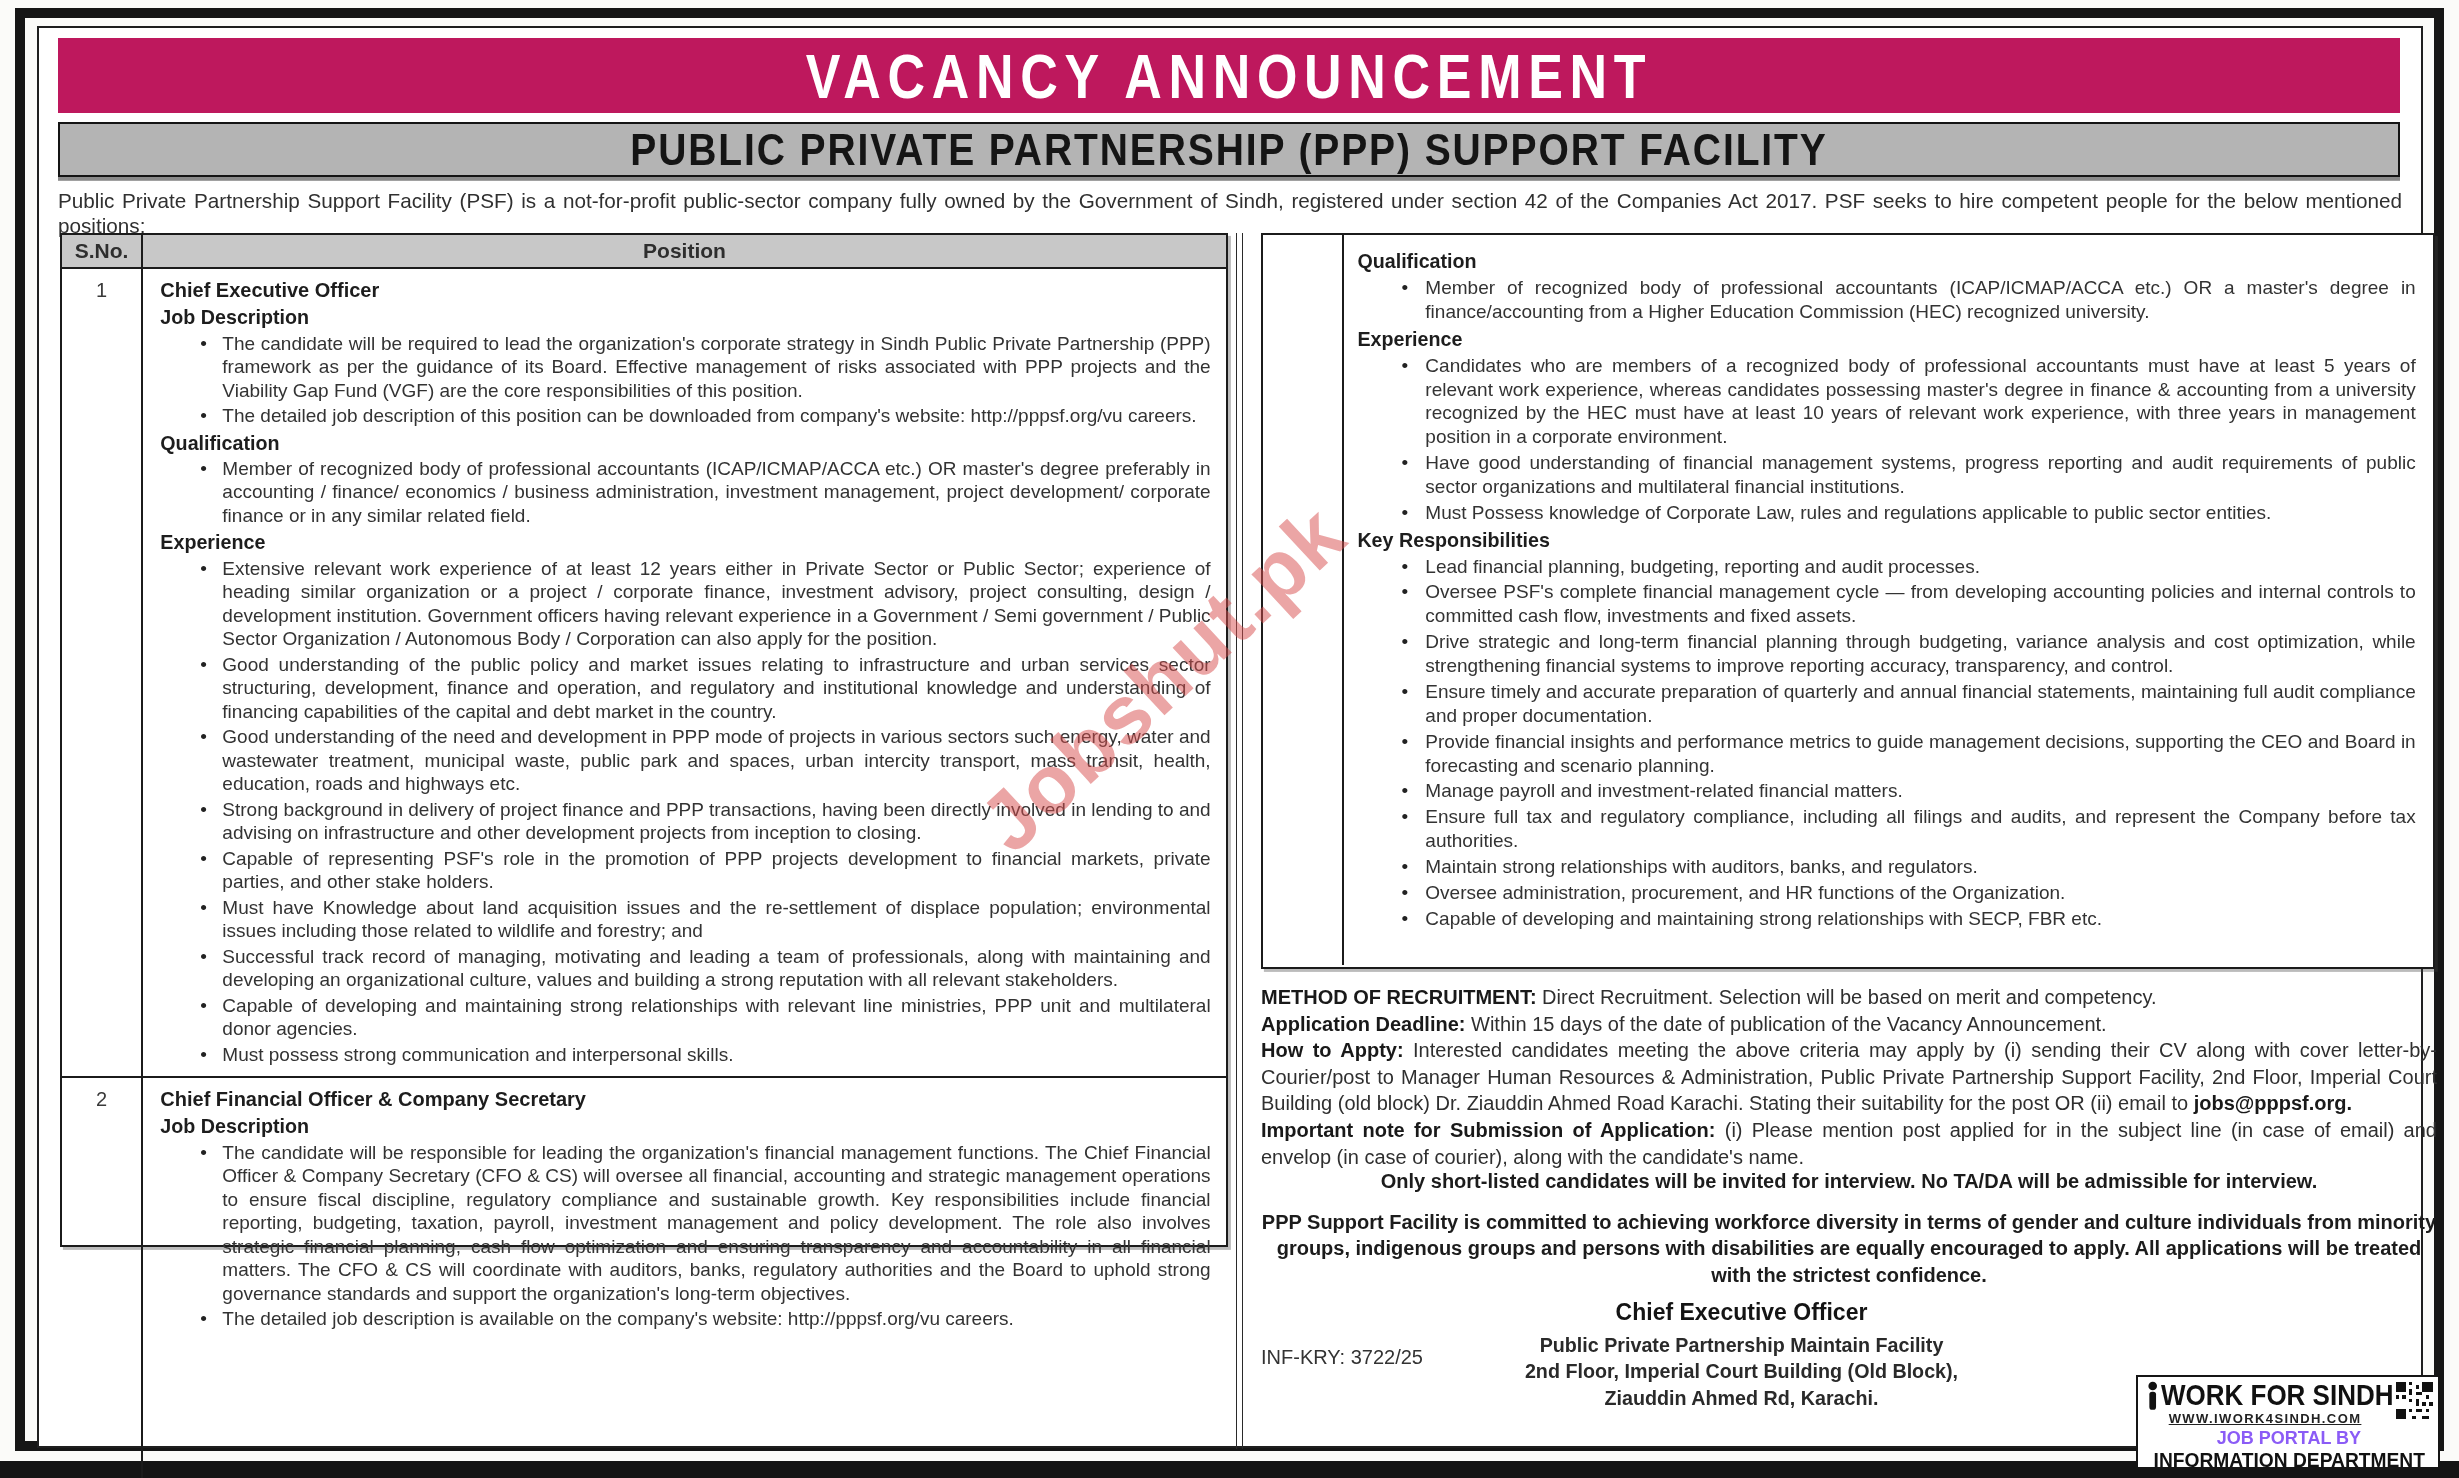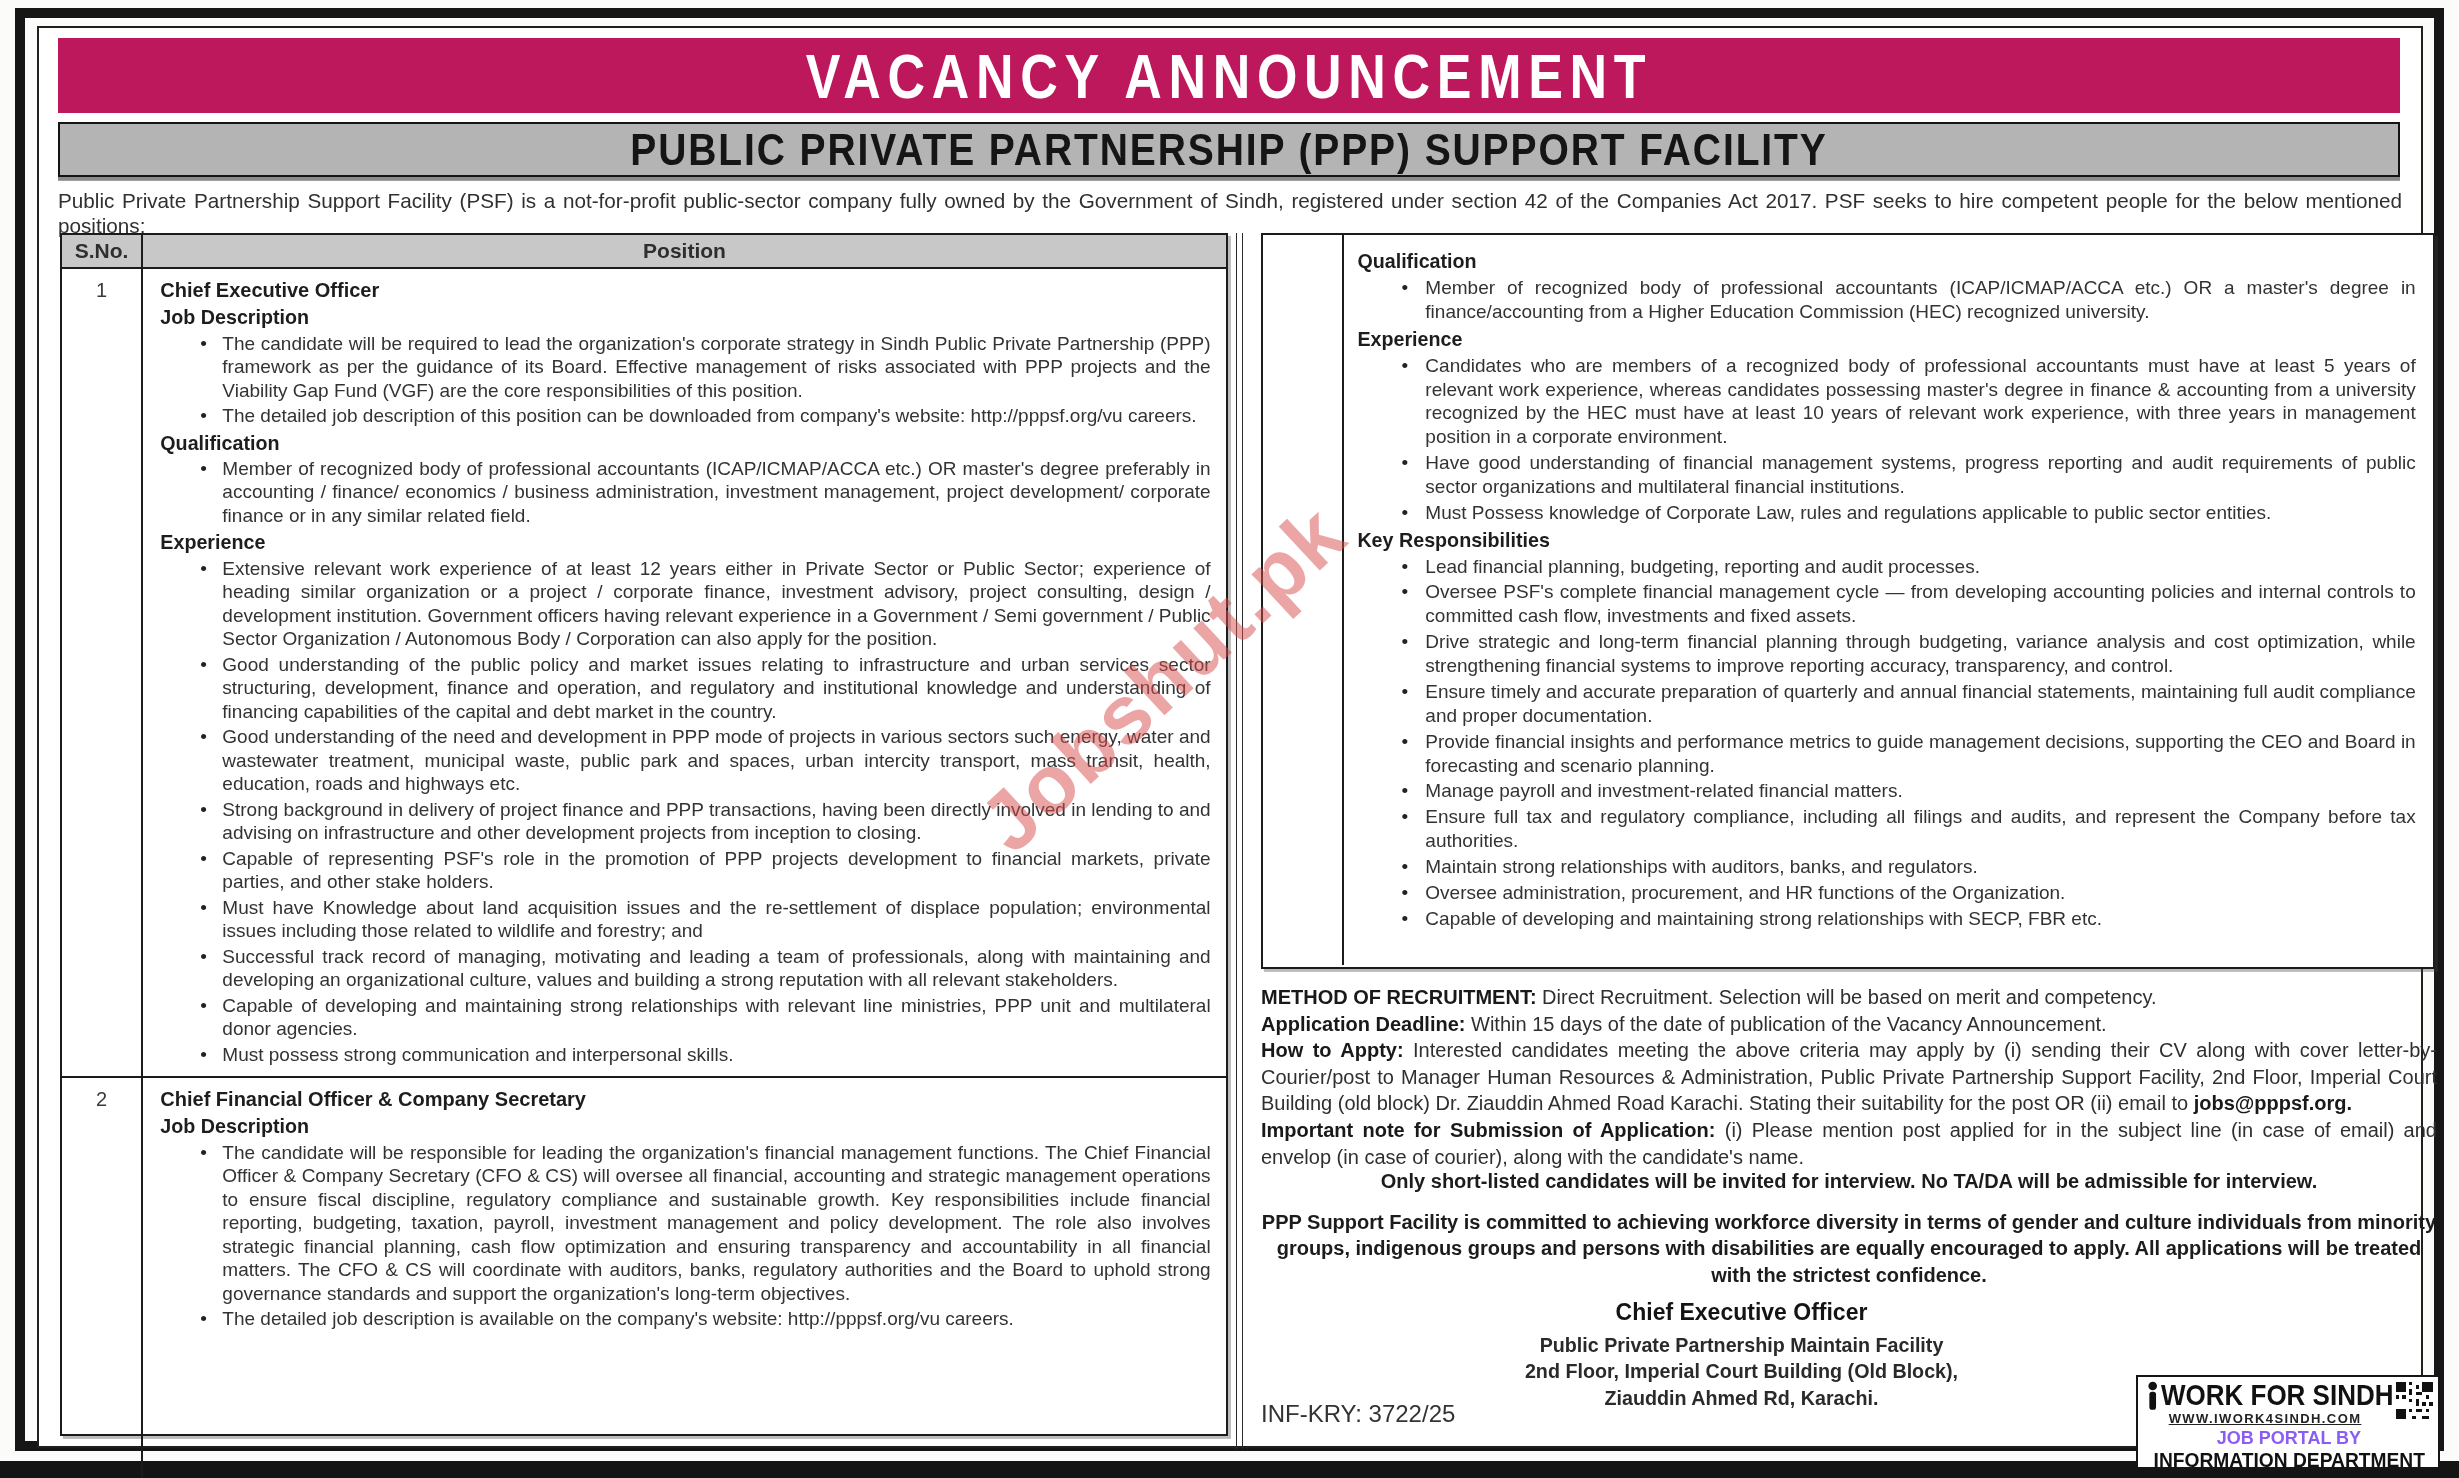--- a/index.html
+++ b/index.html
@@ -45,21 +45,21 @@
   }
   .intro {
     position:absolute; left:58px; top:188px; width:2344px;
     font-size:20.7px; line-height:1.22; text-align:justify; color:#303030;
   }
   
   .vtable {
     position:absolute; border:2.9px solid #1b1b1b; background:#fff;
     box-shadow:2.9px 2.9px 0 rgba(60,60,60,.35);
   }
-  #left-table { left:60px; top:233px; width:1168px; height:1203px; }
+  #left-table { left:60px; top:233px; width:1168px; height:1014px; }
   #right-table { left:1261px; top:233px; width:1174px; height:736px; overflow:hidden; }
   .thead { display:flex; background:#c8c8c8; border-bottom:2.9px solid #1b1b1b;
            font-weight:bold; font-size:21px; height:34px; align-items:center; }
   .th-sno { width:81px; border-right:2.9px solid #1b1b1b; text-align:center; align-self:stretch;
             display:flex; align-items:center; justify-content:center; }
   .th-pos { flex:1; text-align:center; }
   .trow { display:flex; border-bottom:2.9px solid #1b1b1b; }
   .trow:last-child { border-bottom:none; }
   #left-table .trow:nth-of-type(2) { height:840px; overflow:hidden; }
   #left-table .trow:nth-of-type(3) { height:324px; overflow:hidden; }
@@ -92,21 +92,21 @@
   .rec-line b.rec-email { text-decoration:none; }
   .interview-note { position:absolute; left:1261px; top:1170px; width:1176px;
              font-size:20px; font-weight:bold; text-align:center; color:#1c1c1c; }
   .diversity-note { position:absolute; left:1261px; top:1209px; width:1176px;
              font-size:20px; font-weight:bold; text-align:center; line-height:1.32; color:#1c1c1c; }
   
   .signature { position:absolute; left:1357px; top:1299px; width:769px; text-align:center; }
   .sig-title { font-weight:bold; font-size:23px; color:#141414; margin-bottom:5.8px; }
   .sig-line { font-weight:bold; font-size:19.7px; color:#2a2a2a; line-height:1.35; }
   
-  .inf-ref { position:absolute; left:1261px; top:1400px; font-size:24px; color:#333; }
+  .inf-ref { position:absolute; left:1261px; top:1346px; font-size:20px; color:#333; }
   .portal-box { position:absolute; left:2136px; top:1351px; width:304px; height:94px;
                 border:2.9px solid #151515; background:#fff; padding:2.9px 5.8px 1.9px 7.7px;margin-top:24px; }
   .portal-row { display:flex; align-items:flex-start; }
   .portal-name-wrap { flex:1; }
   .portal-name { display:flex; align-items:center; }
   .portal-name svg { margin-right:1.9px; }
   .portal-name span { font-weight:bold; font-size:26px; letter-spacing:0; color:#111;
                       transform:scaleY(1.1); display:inline-block; white-space:nowrap; }
   .portal-url { font-weight:bold; font-size:13px; letter-spacing:1.4px; color:#222;
                 margin:0 0 1.9px 23px;text-decoration:underline; }

